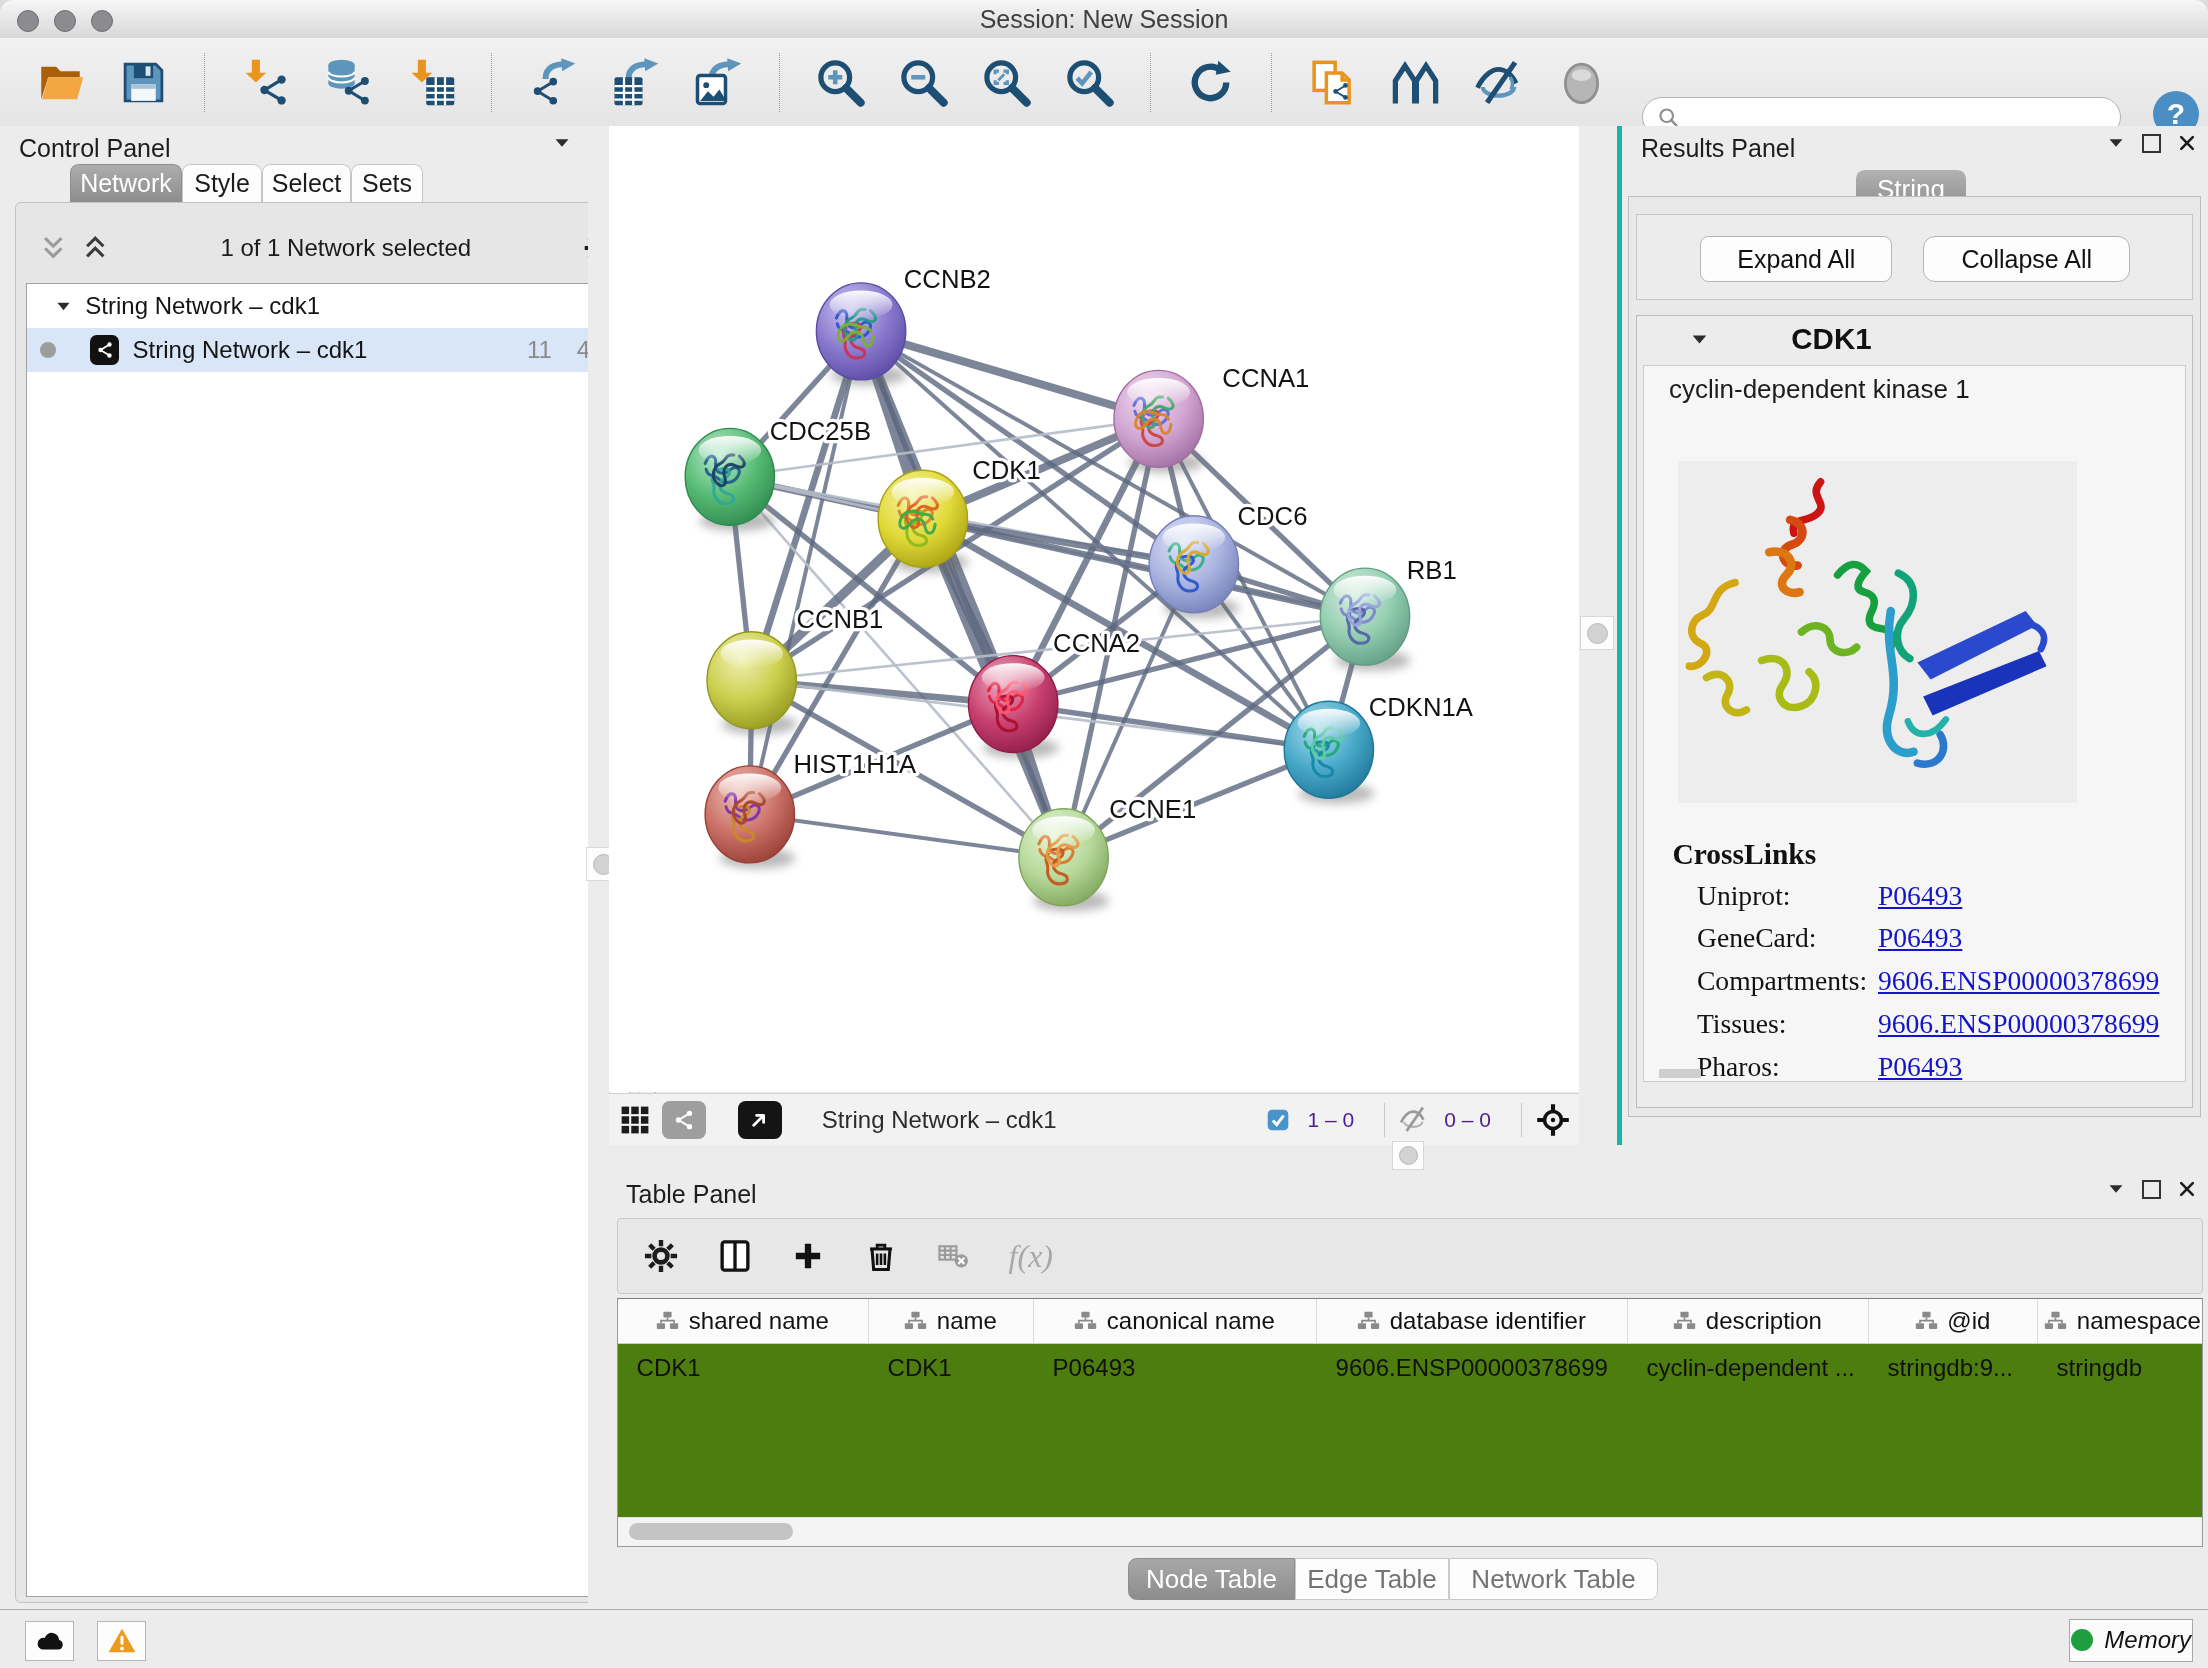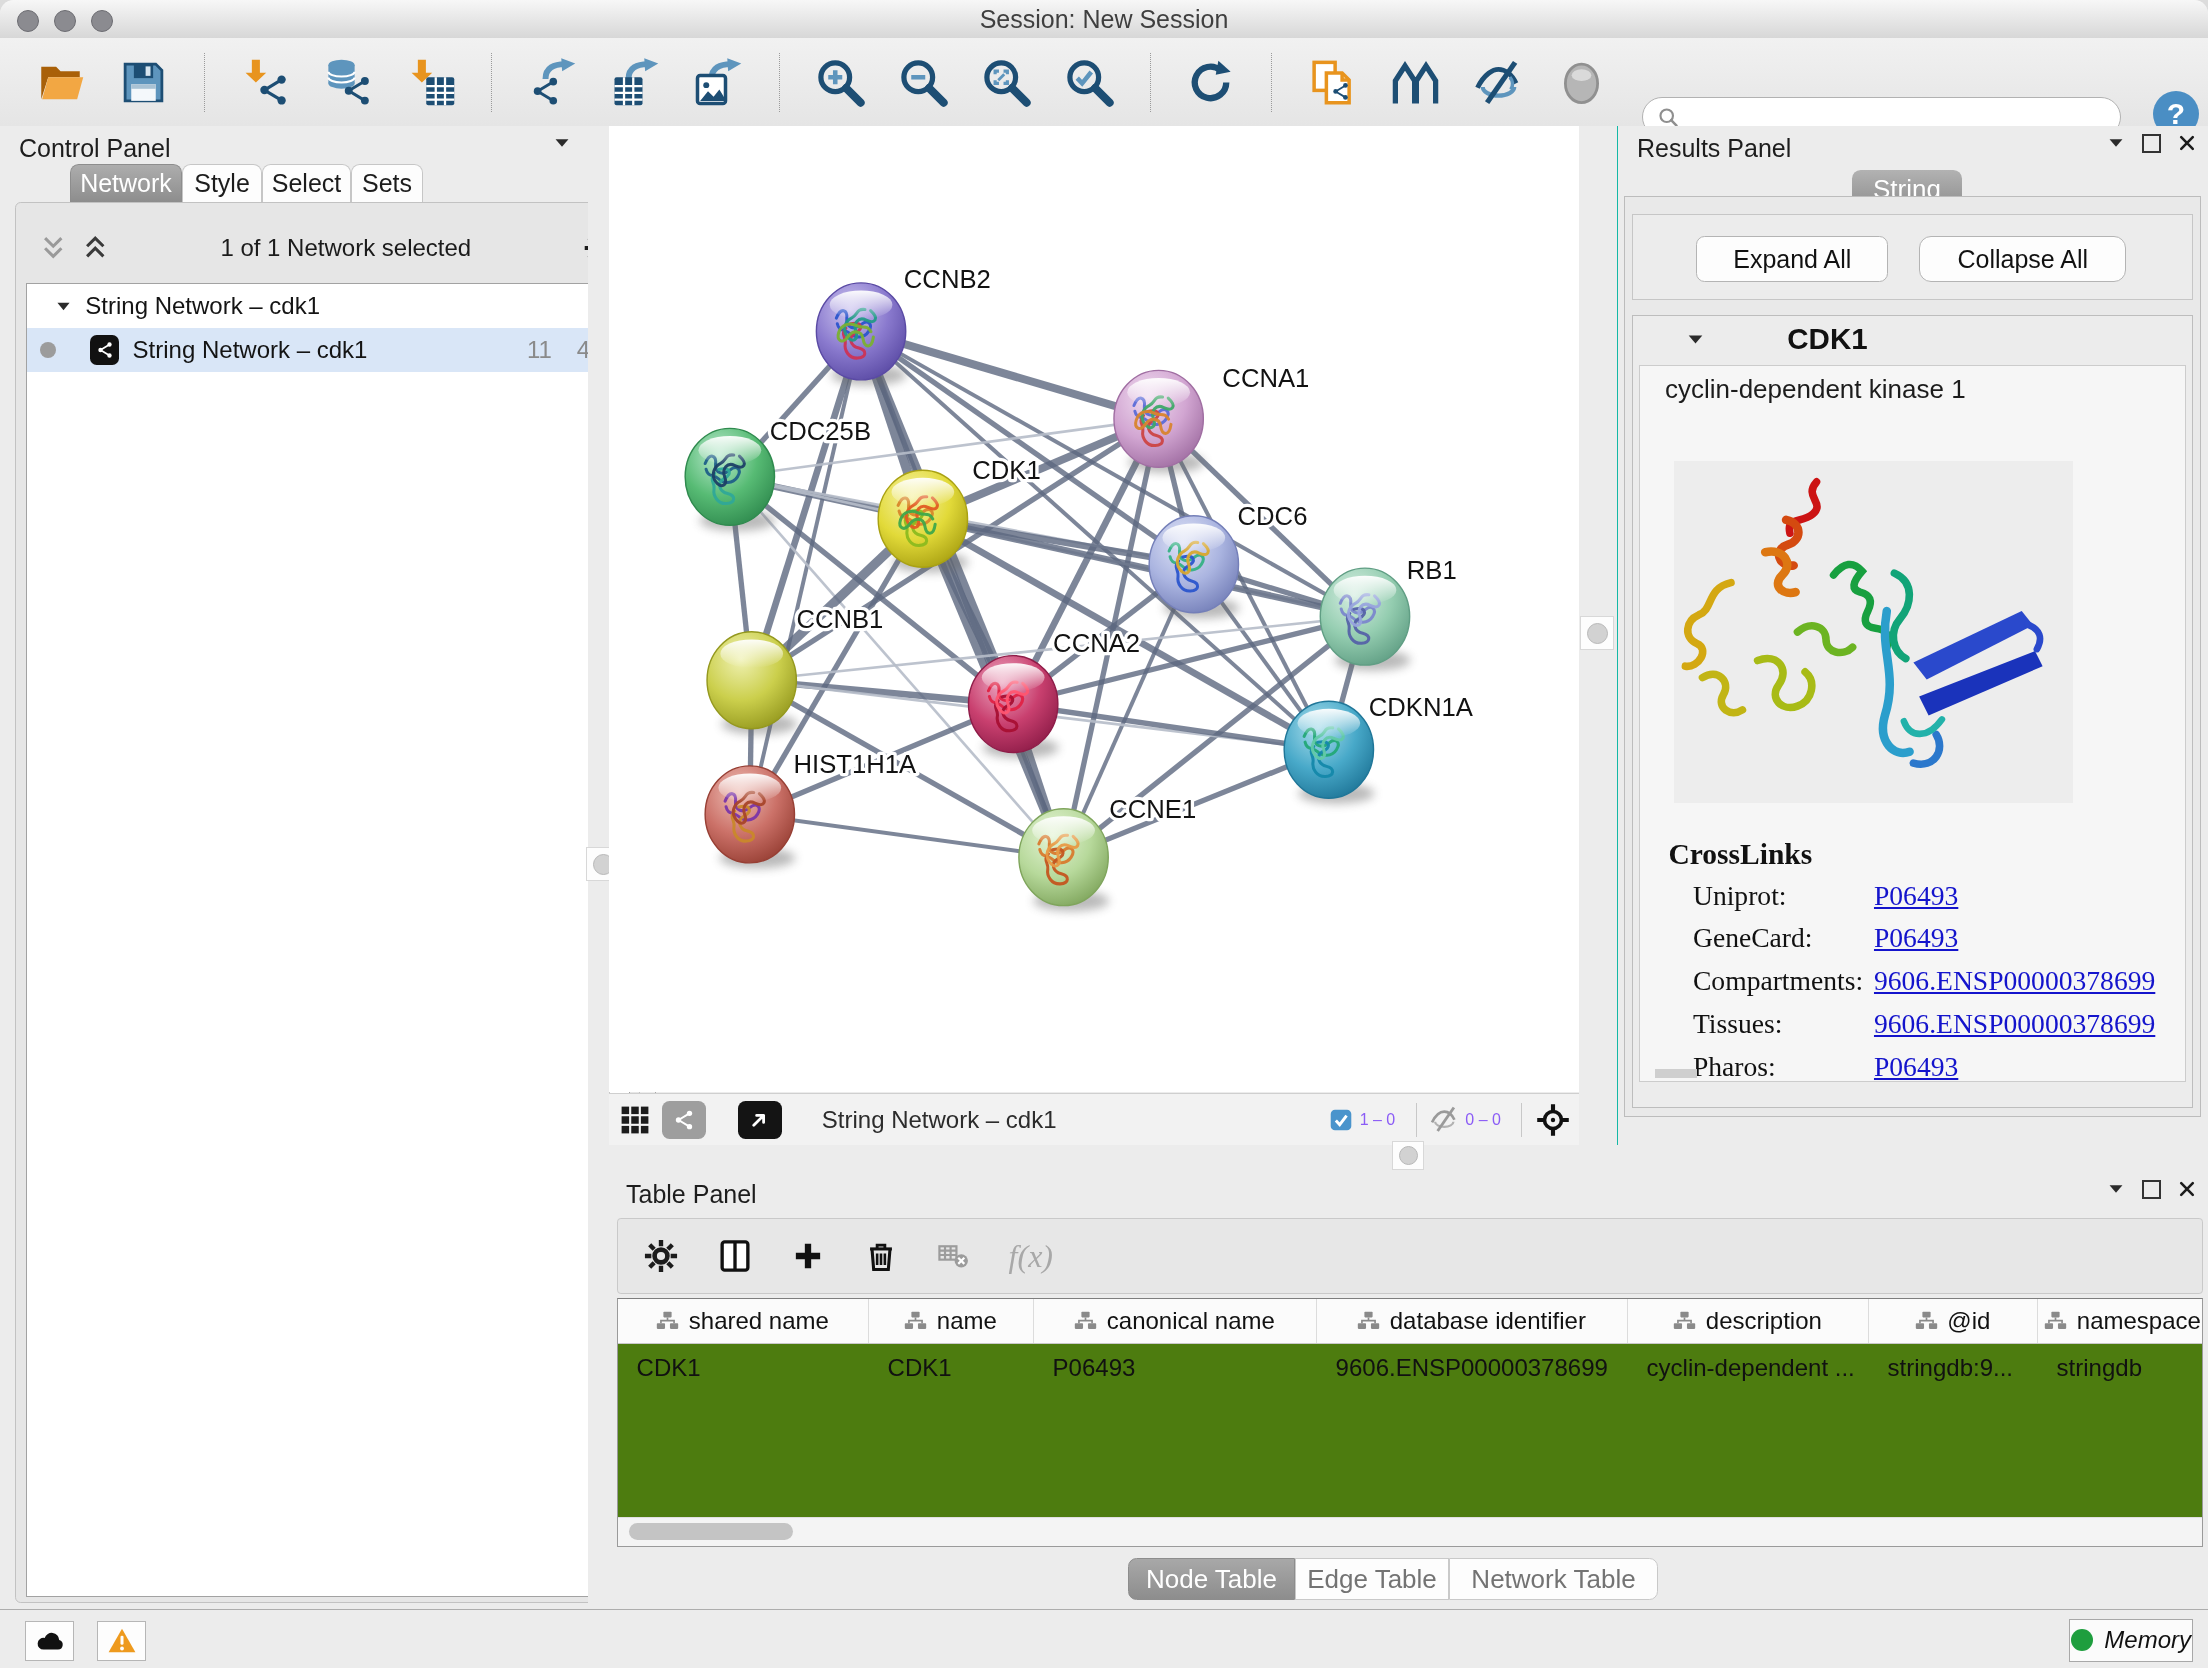--- a/index.html
+++ b/index.html
@@ -45,30 +45,30 @@
   .share-badge{width:29.5px;height:29.5px;border-radius:6.7px;background:#111;display:flex;align-items:center;justify-content:center;}
   
   .canvas{position:absolute;left:609px;top:126px;width:970px;height:966px;background:#fff;}
   .canvas-footer{position:absolute;left:609px;top:1093px;width:970px;height:52px;background:#f2f2f2;
     border-top:1px solid #cfcfcf;display:flex;align-items:center;box-sizing:border-box;}
   .cf-btn{margin-left:11.4px;display:flex;align-items:center;justify-content:center;}
   .cf-btn.graybtn{width:44px;height:38px;background:#9e9e9e;border-radius:7.6px;}
   .cf-btn.blackbtn{width:44px;height:38px;background:#141414;border-radius:7.6px;margin-left:32px;}
   .cf-sep{width:0;height:34px;border-left:1px solid #c8c8c8;margin:0 13.3px;}
   .cf-title{font-size:24px;color:#2c2c2c;margin-left:40px;flex:1;}
-  .cf-count{font-size:16px;color:#8b5cf6;margin:0 7px;}
+  .cf-count{font-size:21px;color:#4c1d95;margin:0 17px;}
   .cf-right{display:flex;align-items:center;margin-right:9.5px;}
   
   .vdivider{position:absolute;background:#ececec;}
   .handle{position:absolute;width:34px;height:34px;background:#fdfdfd;border:1px solid #d8d8d8;
     display:flex;align-items:center;justify-content:center;box-sizing:border-box;}
   .handle i{width:19px;height:19px;border-radius:50%;background:#d2d2d2;border:1px solid #b8b8b8;}
   
   .results-panel{position:absolute;left:1617px;top:126px;width:592px;height:1019px;background:#ececec;
-    border-left:1px solid #14b8a6;box-sizing:border-box;}
+    border-left:5px solid #14b8a6;box-sizing:border-box;}
   .rp-tab{position:absolute;left:234px;top:44px;width:110px;height:38px;border-radius:8.6px;
     background:linear-gradient(#b2b2b2,#8f8f8f);color:#fff;font-size:26px;display:flex;align-items:center;justify-content:center;}
   .rp-outer{position:absolute;left:5.7px;right:7.6px;top:70px;bottom:28.5px;background:#e9e9e9;border:1.9px solid #bcbcbc;}
   .rp-expandbox{position:absolute;left:7.6px;right:7.6px;top:17px;height:84px;background:#ececec;border:1px solid #c6c6c6;}
   .rp-btn{position:absolute;top:21px;height:44px;background:#fdfdfd;border:1px solid #b4b4b4;border-radius:8.6px;
     font-size:25px;color:#111;display:flex;align-items:center;justify-content:center;}
   .rp-section{position:absolute;left:7.6px;right:7.6px;top:118px;bottom:7.6px;background:#ececec;border:1px solid #bdbdbd;}
   .rp-sec-head{position:absolute;left:0;right:0;top:0;height:46px;display:flex;align-items:center;}
   .rp-gene{font-size:29.5px;font-weight:bold;color:#111;margin-left:82px;}
   .rp-white{position:absolute;left:5.7px;right:5.7px;top:49px;bottom:25px;background:#f6f6f6;border:1px solid #cccccc;overflow:hidden;}

